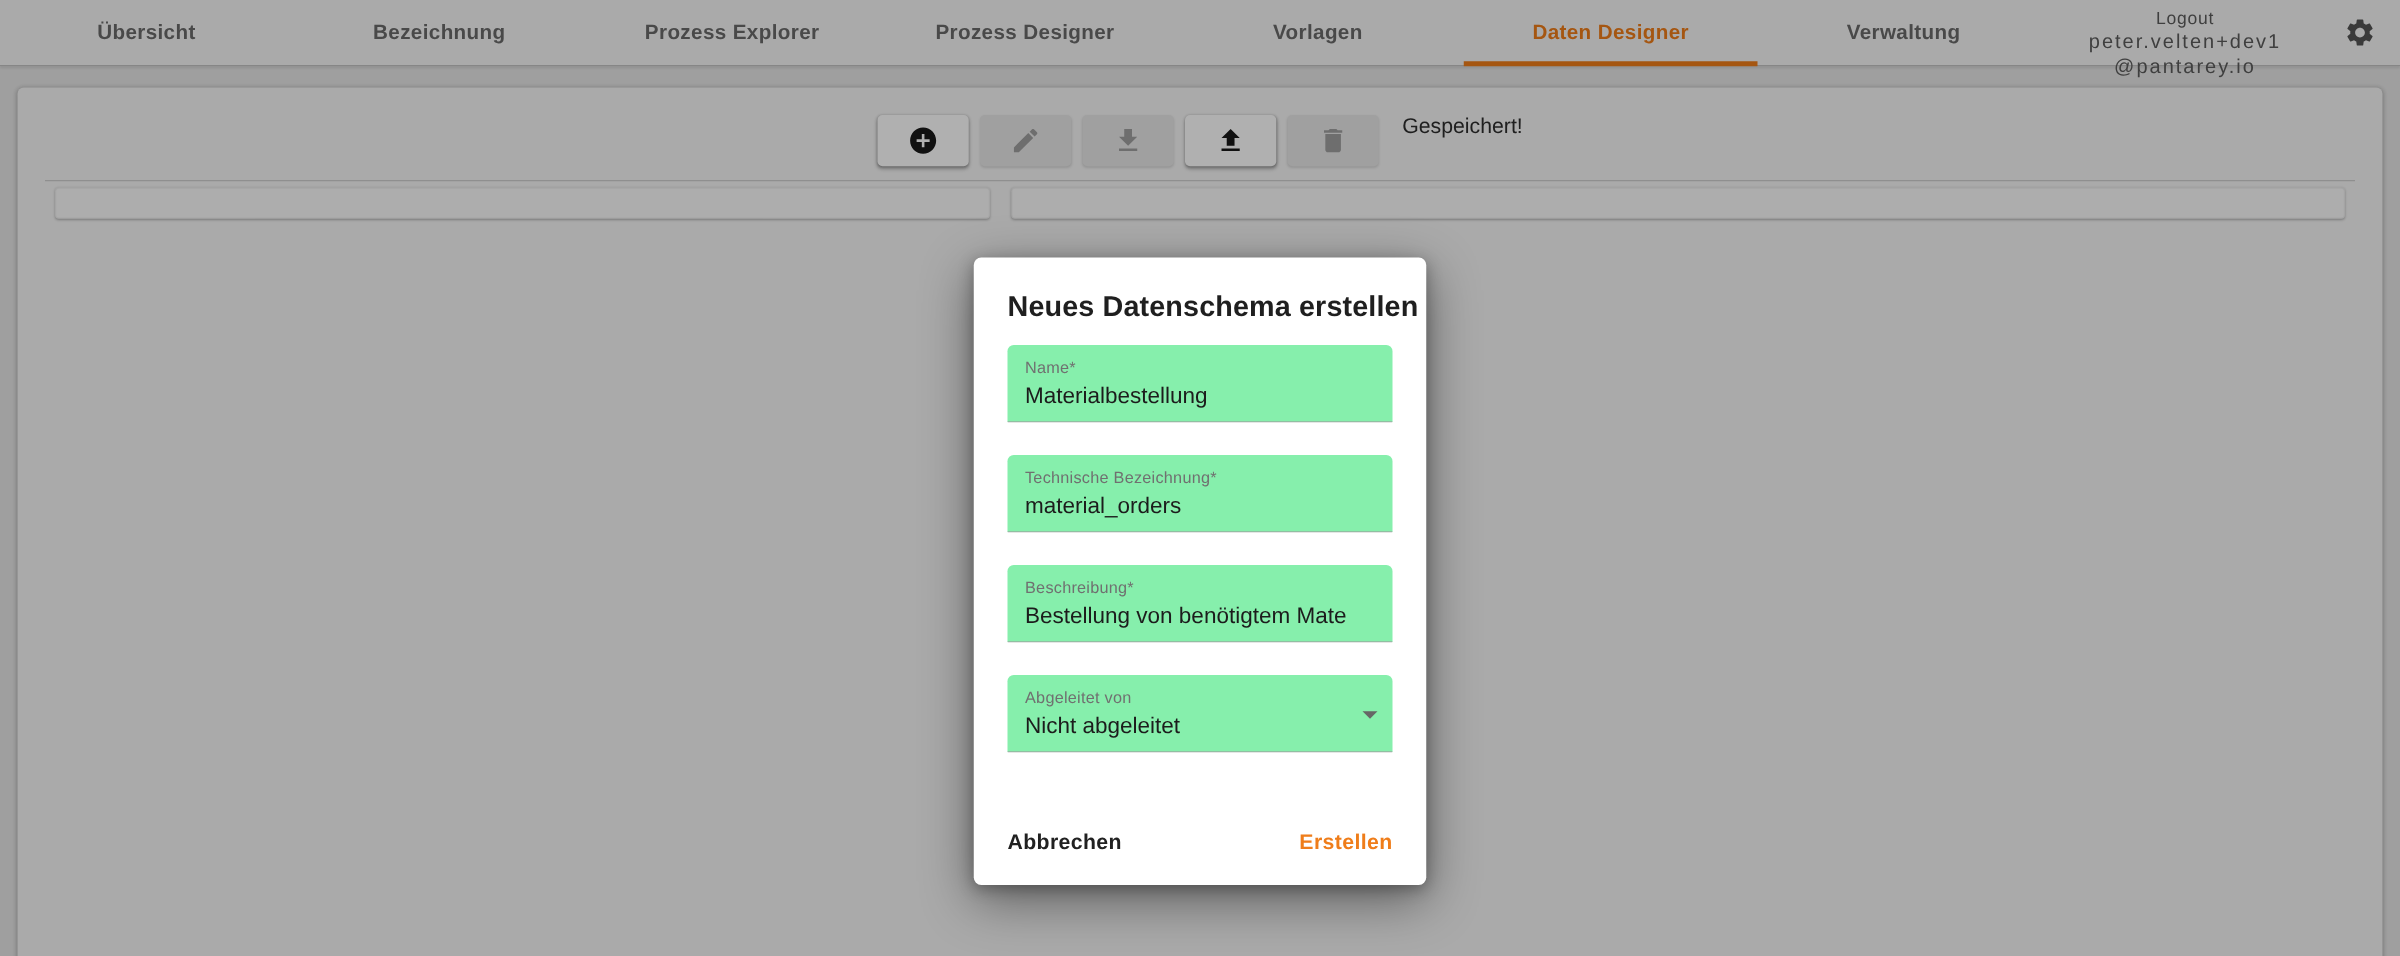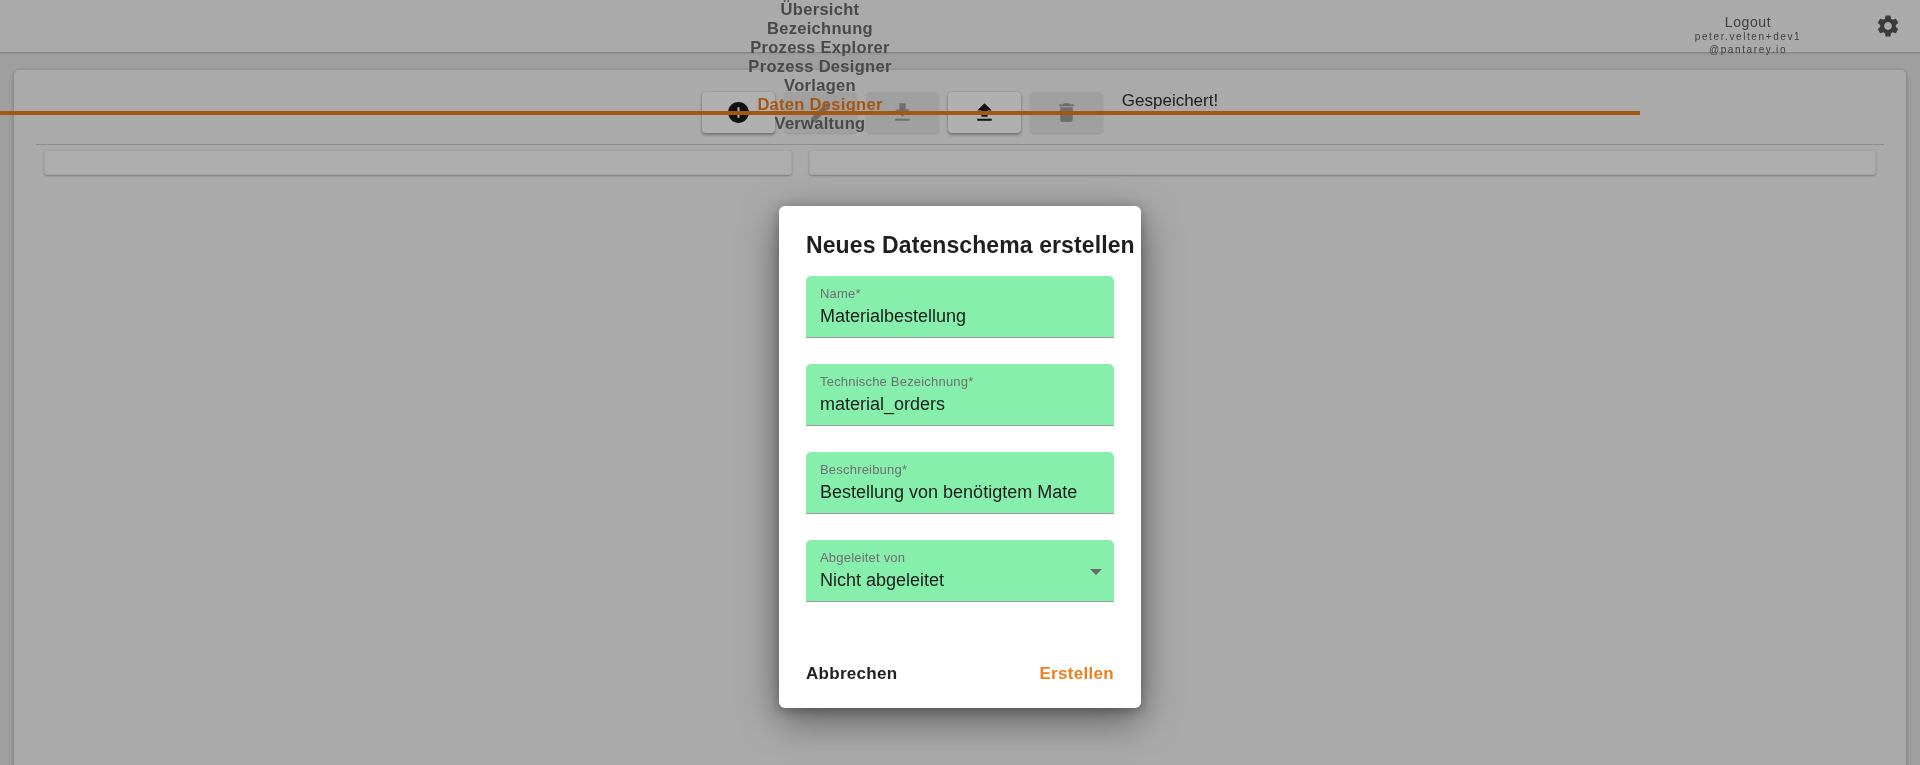--- a/index.html
+++ b/index.html
@@ -12,37 +12,37 @@
 
   
   .nav {
     position: absolute; top: 0; left: 0; right: 0; height: 53px;
     background: #f7f7f7;
     border-bottom: 1px solid #c2c2c2;
     box-shadow: 0 1px 2px rgba(0,0,0,0.10);
     display: flex; align-items: stretch;
     z-index: 1;
   }
-  .tabs { width: 1640px; display: flex; align-items: stretch; flex-direction: column; }
+  .tabs { width: 1640px; display: flex; align-items: stretch; }
   .tab {
     flex: 1; display: flex; align-items: center; justify-content: center;
     font-size: 16.5px; font-weight: 600; letter-spacing: 0.3px;
     color: #6b6b6b; position: relative; cursor: pointer; white-space: nowrap;
   }
   .tab.active { color: #ef7d1a; }
   .tab.active::after {
     content: ""; position: absolute; left: 0; right: 0; bottom: -1px; height: 4px;
     background: #ef7d1a;
   }
   .logout-block {
     flex: 1; display: flex; flex-direction: column; align-items: center;
     justify-content: center; color: #5c5c5c; line-height: 1.25; padding-top: 18px;
   }
   .logout-label { font-size: 14px; letter-spacing: 0.6px; font-weight: 500; }
-  .logout-email { font-size: 10px; letter-spacing: 1.6px; }
+  .logout-email { font-size: 16px; letter-spacing: 1.6px; }
   .gear-wrap { width: 64px; display: flex; align-items: center; justify-content: center; }
   .gear-wrap svg { width: 26px; height: 26px; fill: #555; cursor: pointer; }
 
   
   .card {
     position: absolute; left: 14px; right: 14px; top: 70px; height: 760px;
     background: #f6f6f6; border-radius: 5px;
     box-shadow: 0 1px 4px rgba(0,0,0,0.30);
   }
   .toolbar {

